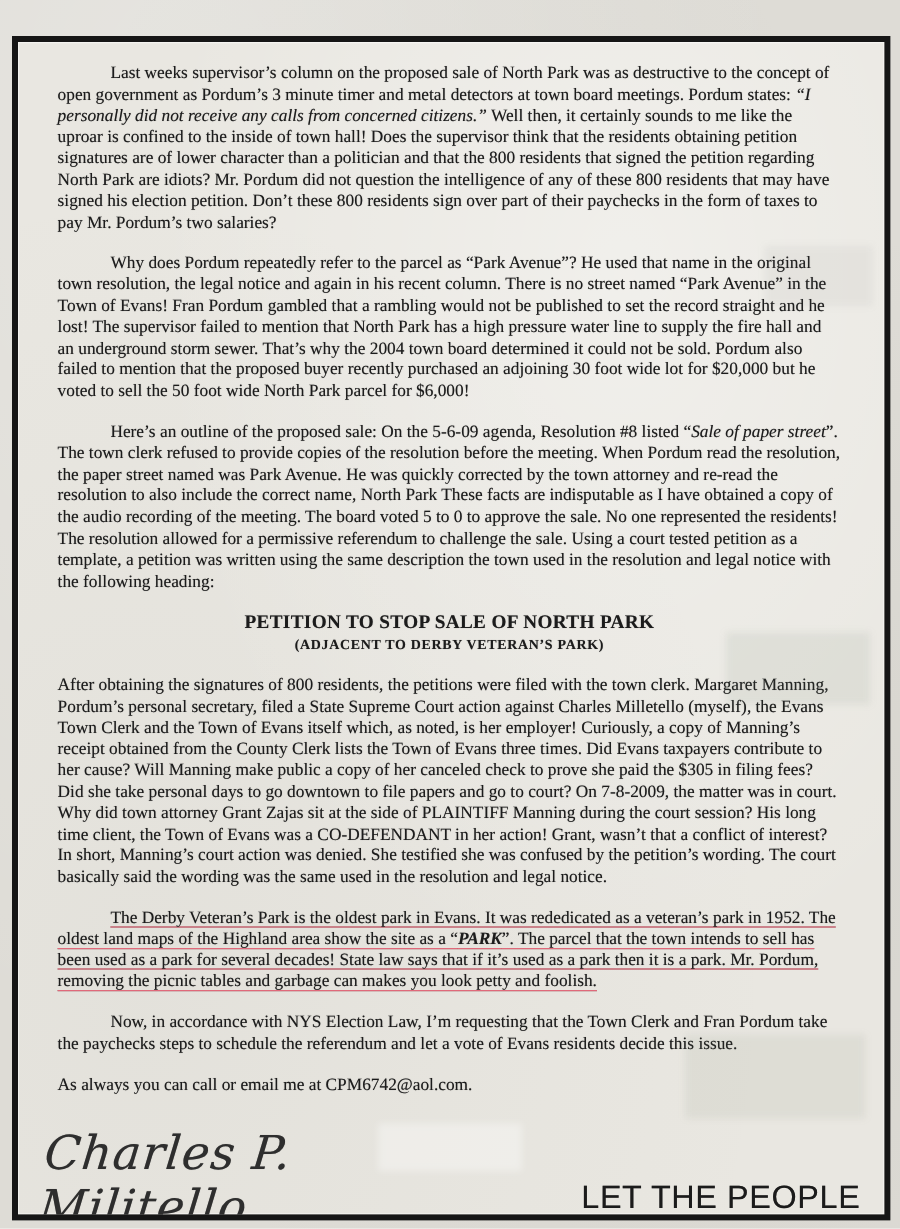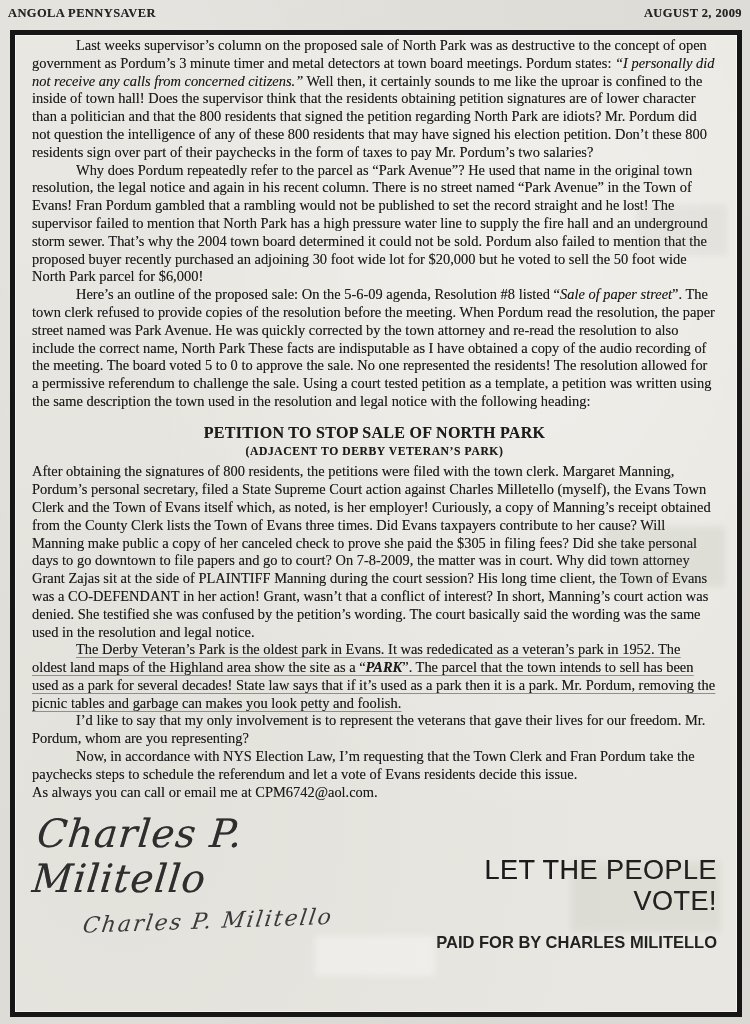--- a/index.html
+++ b/index.html
@@ -41,21 +41,21 @@
     text-shadow:0 0 .7px rgba(0,0,0,.55);
   }
   .body{
     padding:2px 20px 0 17px;
     font-size:14.45px;
     line-height:17.8px;
     text-align:left;
     color:#1c1c1c;
     text-shadow:0 0 .6px rgba(25,25,25,.5);
   }
-  .body p{margin:0;}
+  .body p{margin:16px;}
   .body p.indent{text-indent:44px;}
   .ul-red{
     text-decoration:underline;
     text-decoration-color:#e0697a;
     text-decoration-thickness:1.4px;
     text-underline-offset:3.4px;
     text-decoration-skip-ink:none;
   }
   .heading{
     text-align:center;font-weight:bold;font-size:16px;
@@ -104,37 +104,32 @@
   .s1{right:12px;top:492px;width:120px;height:60px;background:rgba(110,125,105,.10);}
   .s2{right:10px;top:170px;width:90px;height:50px;background:rgba(110,120,110,.07);}
   .s3{right:16px;bottom:80px;width:150px;height:70px;background:rgba(115,120,105,.09);}
   .s4{left:300px;bottom:36px;width:120px;height:40px;background:rgba(255,255,255,.35);}
 </style>
 </head>
 <body>
 
 <div class="page">
 
-  <div class="masthead">
-    <span>ANGOLA PENNYSAVER</span>
-    <span>AUGUST 2, 2009</span>
-  </div>
 
   <div class="frame">
 
     <div class="body" id="article-body">
 
     <p class="indent"><span>Last weeks supervisor’s column on the proposed sale of North Park was as destructive to the concept of open government as Pordum’s 3 minute timer and metal detectors at town board meetings. Pordum states: </span><span style="font-style: italic;">“I personally did not receive any calls from concerned citizens.”</span><span> Well then, it certainly sounds to me like the uproar is confined to the inside of town hall! Does the supervisor think that the residents obtaining petition signatures are of lower character than a politician and that the 800 residents that signed the petition regarding North Park are idiots?  Mr. Pordum did not question the intelligence of any of these 800 residents that may have signed his election petition. Don’t these 800 residents sign over part of their paychecks in the form of taxes to pay Mr. Pordum’s two salaries?</span></p>
         <p class="indent"><span>Why does Pordum repeatedly refer to the parcel as “Park Avenue”? He used that name in the original town resolution, the legal notice and again in his recent column. There is no street named “Park Avenue” in the Town of Evans! Fran Pordum gambled that a rambling would not be published to set the record straight and he lost! The supervisor failed to mention that North Park has a high pressure water line to supply the fire hall and an underground storm sewer. That’s why the 2004 town board determined it could not be sold. Pordum also failed to mention that the proposed buyer recently purchased an adjoining 30 foot wide lot for $20,000 but he voted to sell the 50 foot wide North Park parcel for $6,000!</span></p>
         <p class="indent"><span>Here’s an outline of the proposed sale: On the 5-6-09 agenda, Resolution #8 listed “</span><span style="font-style: italic;">Sale of paper street</span><span>”. The town clerk refused to provide copies of the resolution before the meeting. When Pordum read the resolution, the paper street named was Park Avenue. He was quickly corrected by the town attorney and re-read the resolution to also include the correct name, North Park  These facts are indisputable as I have obtained a copy of the audio recording of the meeting. The board voted 5 to 0 to approve the sale. No one represented the residents! The resolution allowed for a permissive referendum to challenge the sale. Using a court tested petition as a template, a petition was written using the same description the town used in the resolution and legal notice with the following heading:</span></p>
         <div class="heading">PETITION TO STOP SALE OF NORTH PARK</div>
         <div class="subheading">(ADJACENT TO DERBY VETERAN’S PARK)</div>
         <p class=""><span>After obtaining the signatures of 800 residents, the petitions  were filed with the town clerk. Margaret Manning, Pordum’s personal secretary, filed a State Supreme Court action against Charles Milletello (myself), the Evans Town Clerk and the Town of Evans itself which, as noted,  is her employer! Curiously, a copy of Manning’s receipt obtained from the County Clerk lists the Town of Evans three times. Did Evans taxpayers contribute to her cause? Will Manning make public a copy of her canceled check to prove she paid the $305 in filing fees? Did she take personal days to go downtown to file papers and go to court? On 7-8-2009, the matter was in court. Why did town attorney Grant Zajas sit at the side of PLAINTIFF Manning during the court session? His long time client, the Town of Evans was a CO-DEFENDANT in her action! Grant, wasn’t that a conflict of interest? In short, Manning’s court action was denied. She testified she was confused by the petition’s wording. The court basically said the wording was the same used in the resolution and legal notice.</span></p>
         <p class="indent"><span class="ul-red">The Derby Veteran’s Park is the oldest park in Evans. It was rededicated as a veteran’s park in 1952. The oldest land maps of the Highland area show the site as a “</span><span class="ul-red" style="font-style: italic; font-weight: bold;">PARK</span><span class="ul-red">”. The parcel that the town intends to sell has been used as a park for several decades! State law says that if it’s used as a park then it is a park. Mr. Pordum, removing the picnic tables and garbage can makes you look petty and foolish.</span></p>
-        <p class="indent"><span>I’d like to say that my only involvement is to represent the veterans that gave their lives for our freedom. Mr. Pordum, whom are you representing?</span></p>
         <p class="indent"><span>Now, in accordance with NYS Election Law, I’m requesting that the Town Clerk and Fran Pordum take the paychecks steps to schedule the referendum and let a vote of Evans residents decide this issue.</span></p>
         <p class="contact-line">As always you can call or email me at CPM6742@aol.com.</p>
       </div>
 
     <div class="sig-row">
       <div class="sig-col">
         <div class="script-name">Charles P. Militello</div>
         <div class="hand-sig">Charles P. Militello</div>
       </div>
       <div class="vote-col">

